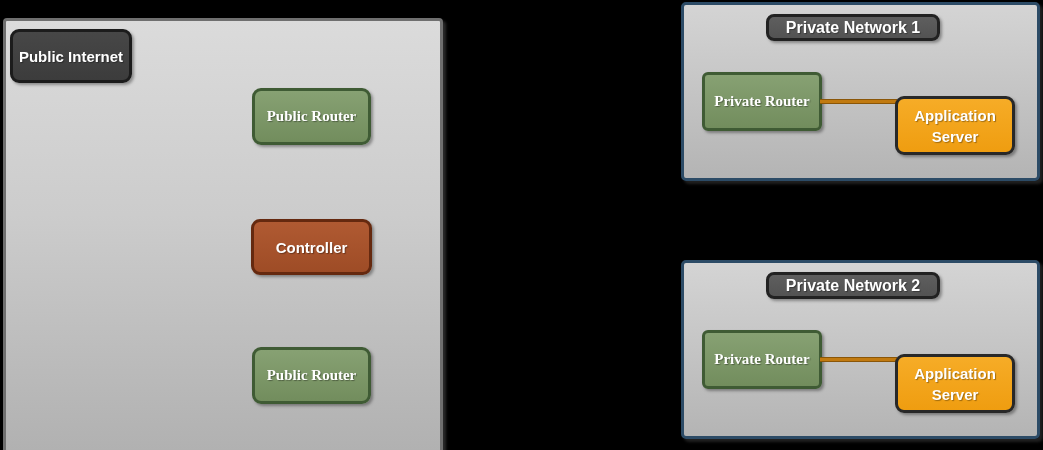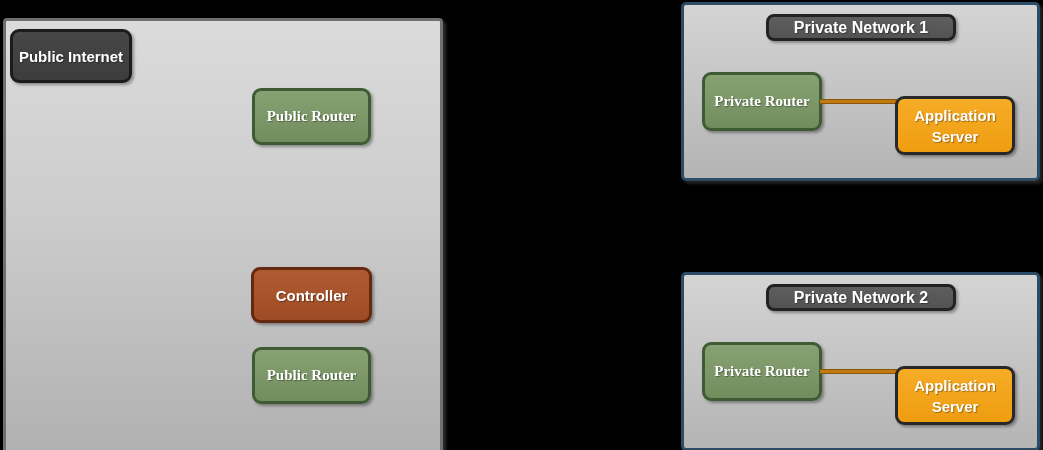--- a/index.html
+++ b/index.html
@@ -32,21 +32,21 @@
   .zone-private {
     left: 681px;
     width: 359px;
     height: 179px;
     background: linear-gradient(180deg, #d4d4d4 0%, #c6c6c6 45%, #b4b4b4 100%);
     border: 3px solid #2c4b66;
     border-radius: 5px;
     box-shadow: 3px 3px 3px rgba(110,110,110,0.3);
   }
   .zone-private.pn1 { top: 2px; }
-  .zone-private.pn2 { top: 272px; padding-left: 20px; }
+  .zone-private.pn2 { top: 260px; padding-left: 20px; }
 
   .node {
     position: absolute;
     box-sizing: border-box;
     display: flex;
     align-items: center;
     justify-content: center;
     text-align: center;
     color: #ffffff;
     font-weight: bold;
@@ -66,21 +66,20 @@
     border: 3px solid #3f5b34;
     font-family: Liberation Serif, serif;
   }
   .node-slate {
     background: linear-gradient(180deg, #6c8095, #5d7287);
     border: 3px solid #36495c;
   }
   .node-rust {
     background: linear-gradient(180deg, #b05a32, #9e4c26);
     border: 3px solid #65290f;
-    margin-top: 48px;
   }
   .node-orange {
     background: linear-gradient(180deg, #f6ac27, #ef9d10);
     border: 3px solid #282828;
     margin-top: 24px;
   }
   .node-title {
     background: linear-gradient(180deg, #5e5e5e, #535353);
     border: 3px solid #222222;
     border-radius: 8px;
@@ -90,22 +89,22 @@
   }
 
   
   .pos-internet      { left: 4px;   top: 8px;   width: 122px; height: 54px; }
   .pos-router-top    { left: 246px; top: 67px;  width: 119px; height: 57px; }
   .pos-sdk           { left: 25px;  top: 196px; width: 120px; height: 58px; }
   .pos-controller    { left: 245px; top: 198px; width: 121px; height: 56px; }
   .pos-router-bottom { left: 246px; top: 326px; width: 119px; height: 57px; }
 
   
-  .pos-pn-title  { left: 82px;  top: 9px;  width: 190px; height: 27px; text-align: center; }
-  .pos-pn-router { left: 18px;  top: 67px; width: 120px; height: 59px; }
+  .pos-pn-title  { left: 82px;  top: 9px;  width: 174px; height: 27px; text-align: center; }
+  .pos-pn-router { left: 18px;  top: 67px; width: 120px; height: 59px; border-radius: 6px; }
   .pos-pn-server { left: 211px; top: 67px; width: 120px; height: 59px; }
 
   .link {
     position: absolute;
     left: 136px;
     top: 94px;
     width: 77px;
     height: 5px;
     background: #c17a10;
     border-top: 1px solid #8a5608;

